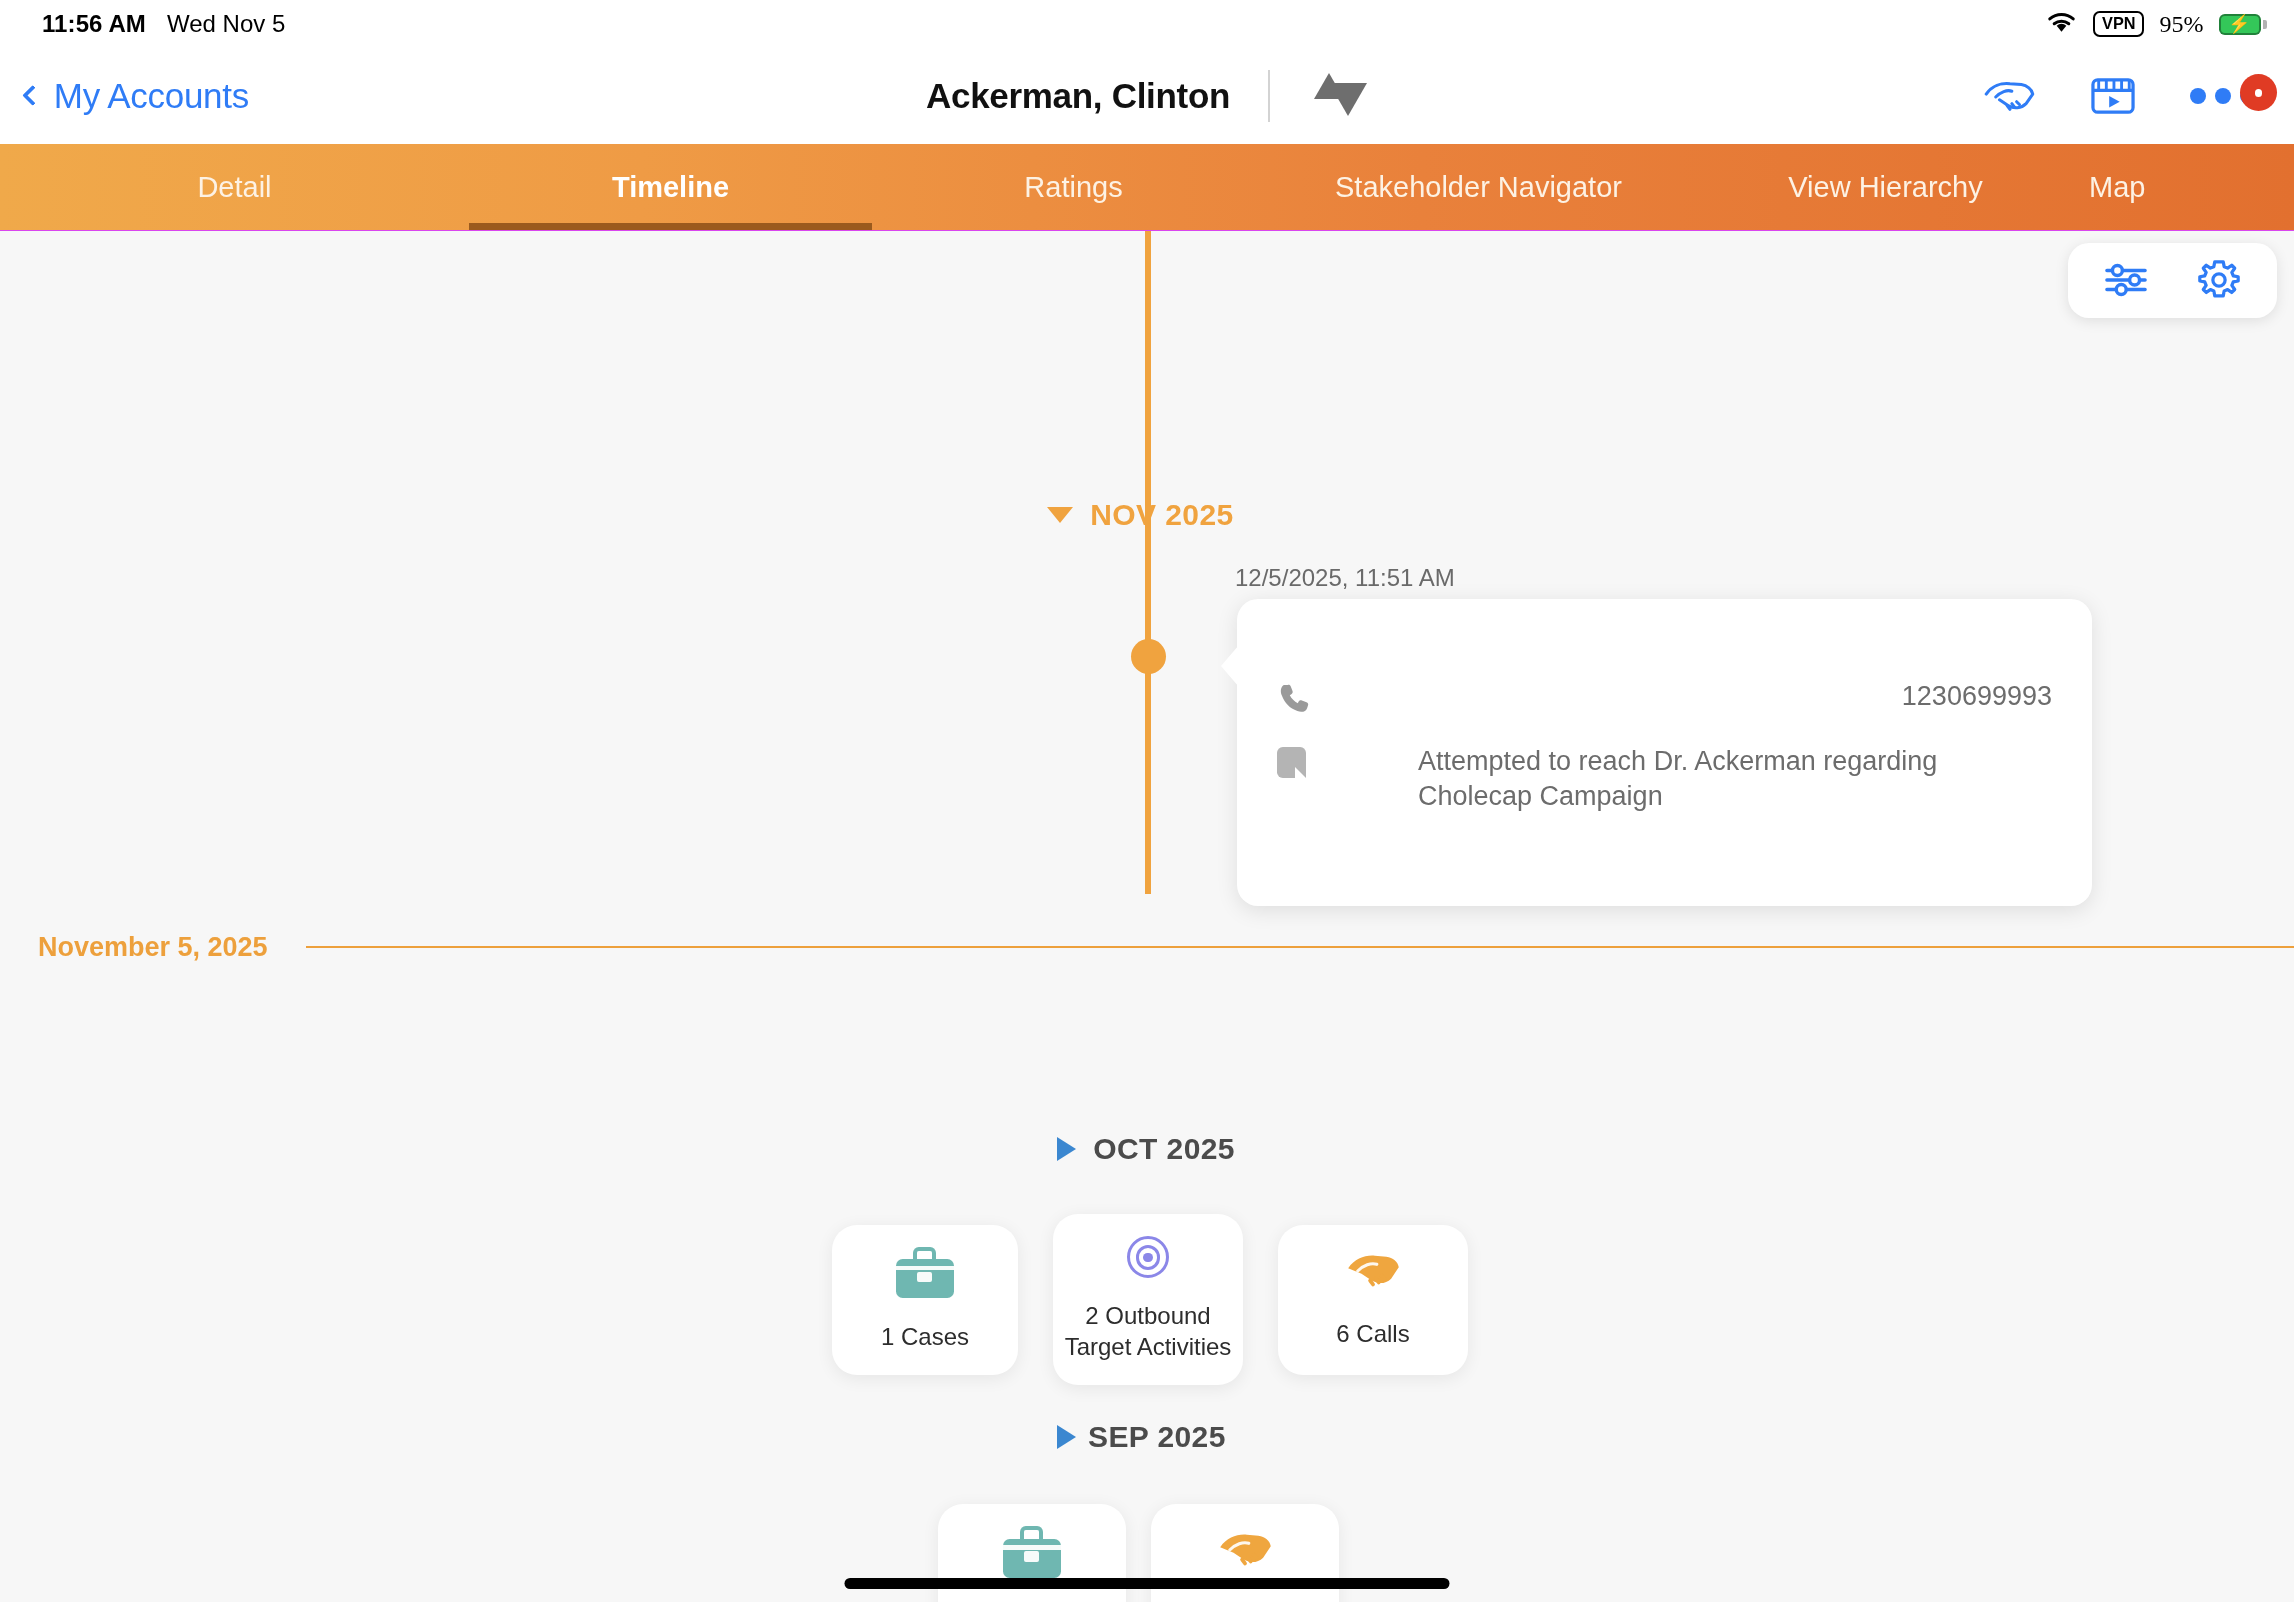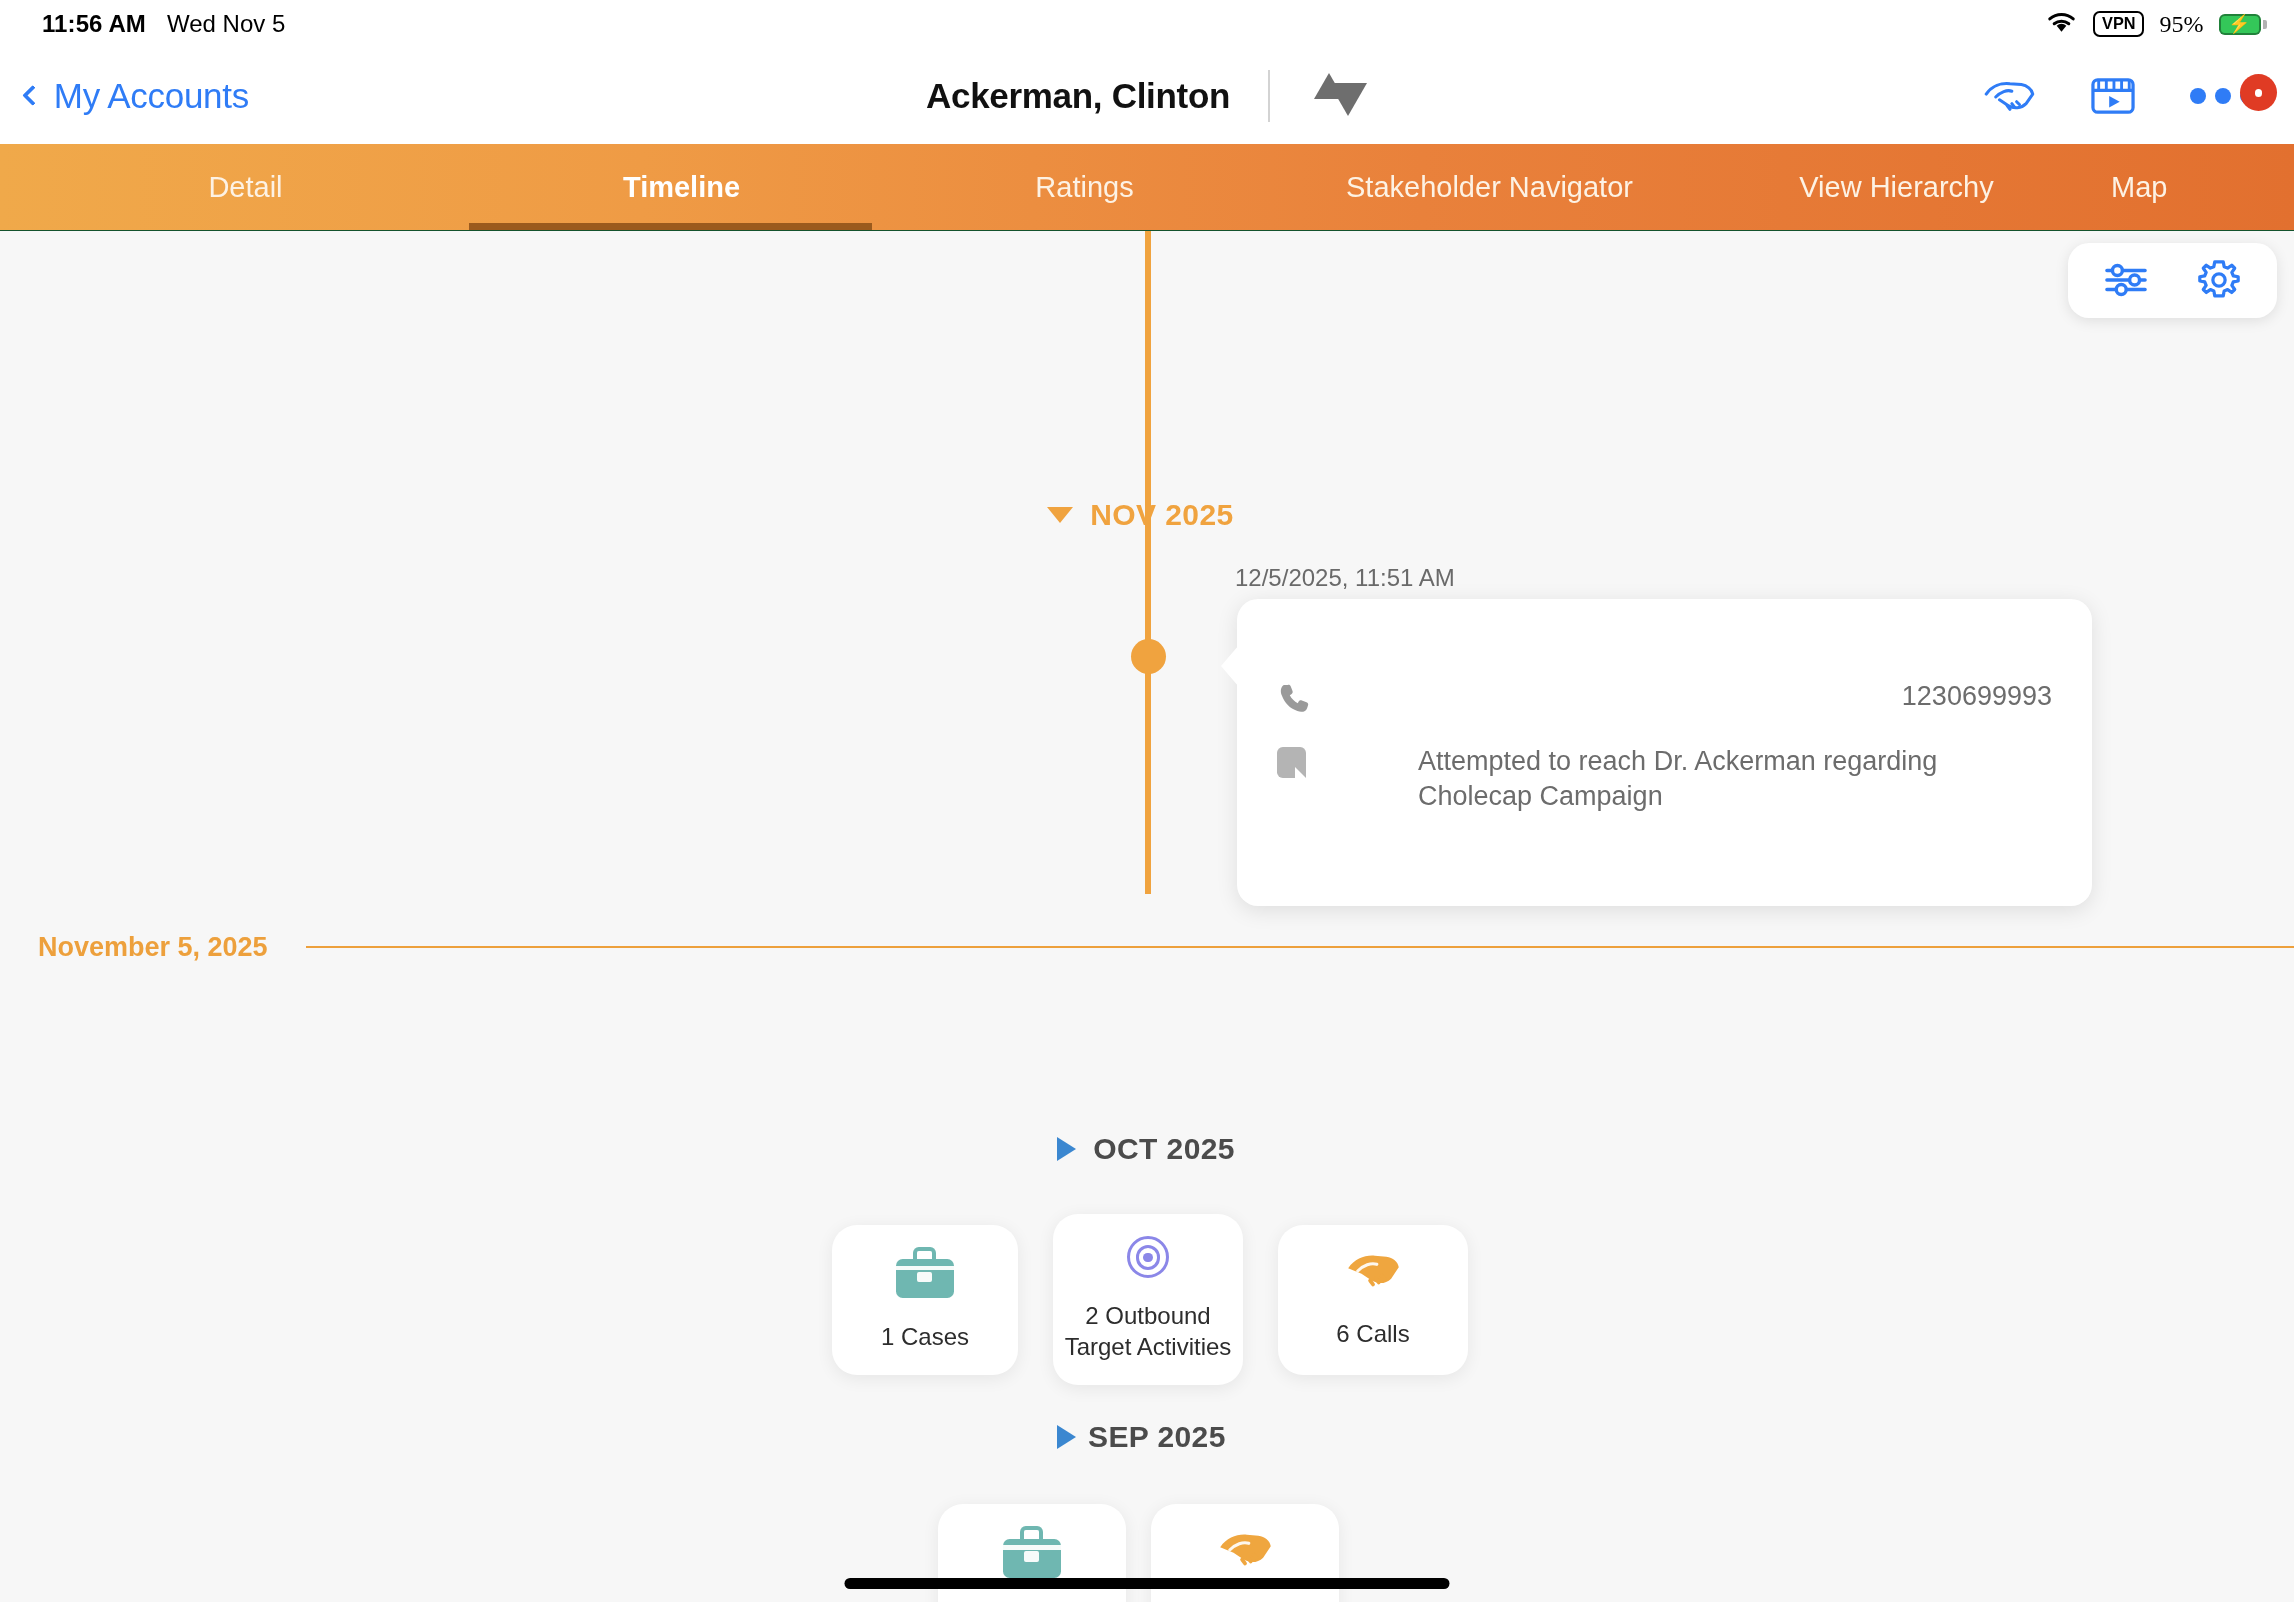--- a/index.html
+++ b/index.html
@@ -2,21 +2,21 @@
 <html><head>
 <meta charset="utf-8">
 <style>
   * { box-sizing: border-box; margin: 0; padding: 0; }
   html, body {
     width: 2294px; height: 1602px;
     overflow: hidden;
     font-family: "Liberation Sans", sans-serif;
     background: #f7f7f7;
   }
-  #screen { position: relative; width: 2294px; height: 1602px; background: #14532d; }
+  #screen { position: relative; width: 2294px; height: 1602px; background: #d946ef; }
 
   
   .statusbar {
     position: absolute; top: 0; left: 0; width: 2294px; height: 48px;
     background: #ffffff;
     display: flex; align-items: center;
     padding: 0 33px 0 42px;
   }
   .sb-left { display: flex; align-items: center; gap: 21px; }
   .sb-time { font-size: 24px; font-weight: 600; color: #000; letter-spacing: 0.1px; }
@@ -96,21 +96,21 @@
   
   .tabbar {
     position: absolute; top: 144px; left: 0; width: 2294px; height: 86px;
     background: linear-gradient(to right, #f0a94a 0%, #ef9b45 28%, #e9813b 62%, #e2702f 100%);
     display: flex; align-items: stretch;
     overflow: hidden;
   }
   .tab {
     display: flex; align-items: center; justify-content: center;
     position: relative; cursor: pointer; white-space: nowrap;
-    color: #fdf2e4; font-size: 29px; font-weight: 500; padding-left: 22px;
+    color: #fdf2e4; font-size: 29px; font-weight: 500;
   }
   .tab.active { color: #ffffff; font-weight: 600; }
   .tab.active::after {
     content: ""; position: absolute; bottom: 0; left: 0; right: 0;
     height: 6.7px; background: #9b5a1d;
   }
 
   
   .content {
     position: absolute; top: 231px; left: 0; width: 2294px; height: 1372px;

